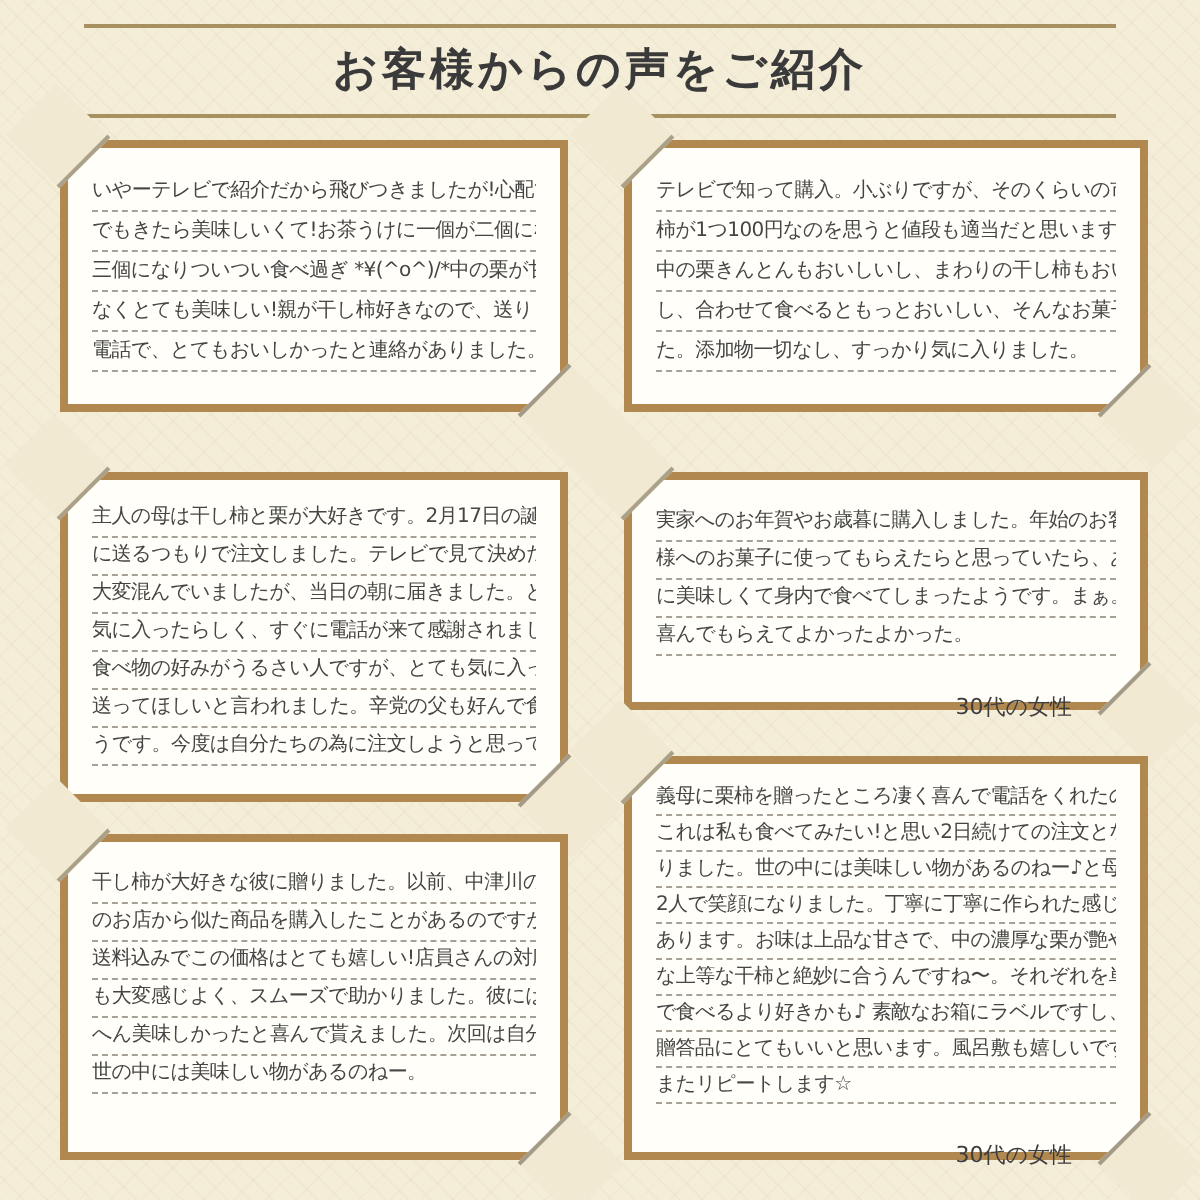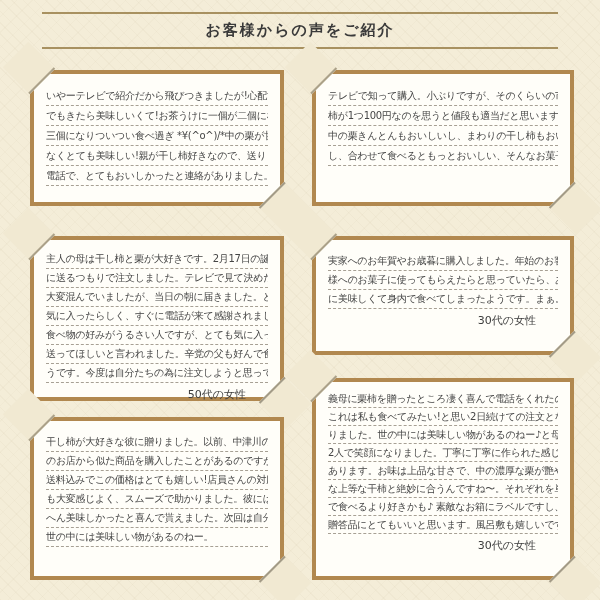--- a/index.html
+++ b/index.html
@@ -17,40 +17,40 @@
   }
   
   .header{
     position:absolute;left:42px;top:12px;width:516px;
     border-top:2px solid #a89160;
     border-bottom:2px solid #a89160;
     padding:6px 0 7px;
     text-align:center;
   }
   .header-title{
-    font-size:15px;font-weight:bold;color:#3a3a3a;letter-spacing:2px;
+    font-size:22px;font-weight:bold;color:#3a3a3a;letter-spacing:2px;
   }
   
   .card{
     position:absolute;box-sizing:border-box;
     background:#fffef9;
     border:4px solid #b1884f;
     padding:12px 12px 0 12px;
   }
   .note-line{
     box-sizing:border-box;
     font-size:10px;letter-spacing:-0.3px;color:#454545;
     border-bottom:1px dashed #a7a094;
     white-space:nowrap;overflow:hidden;
   }
   .lh20 .note-line{height:20px;line-height:19px;}
   .lh19 .note-line{height:19px;line-height:18px;}
   .lh18 .note-line{height:18px;line-height:17px;}
   .author{
-    text-align:right;padding-right:22px;margin-top:3px;
+    text-align:right;padding-right:22px;margin-top:17px;
     font-size:11px;line-height:17px;color:#3d3d3d;
   }
   
   .card::before{
     content:"";position:absolute;width:36px;height:36px;
     top:-24px;left:-24px;
     background:#f1e9d2;
     border-right:2px solid #aba189;
     transform:rotate(45deg);
   }
@@ -88,42 +88,43 @@
       </div>
 
   </div>
 
   <div class="card lh20 pos2">
     <div class="lines">
         <div class="note-line">テレビで知って購入。小ぶりですが、そのくらいの市田</div>
         <div class="note-line">柿が1つ100円なのを思うと値段も適当だと思います。</div>
         <div class="note-line">中の栗きんとんもおいしいし、まわりの干し柿もおいしい</div>
         <div class="note-line">し、合わせて食べるともっとおいしい、そんなお菓子でし</div>
+        <div class="note-line">た。添加物一切なし、すっかり気に入りました。</div>
       </div>
 
   </div>
 
   <div class="card lh19 pos3">
     <div class="lines">
         <div class="note-line">主人の母は干し柿と栗が大好きです。2月17日の誕生日</div>
         <div class="note-line">に送るつもりで注文しました。テレビで見て決めたので</div>
         <div class="note-line">大変混んでいましたが、当日の朝に届きました。とても</div>
         <div class="note-line">気に入ったらしく、すぐに電話が来て感謝されました。</div>
         <div class="note-line">食べ物の好みがうるさい人ですが、とても気に入ってまた</div>
         <div class="note-line">送ってほしいと言われました。辛党の父も好んで食べたそ</div>
         <div class="note-line">うです。今度は自分たちの為に注文しようと思っています。</div>
       </div>
-    <div class="author">50代の女性</div>
   </div>
 
   <div class="card lh19 pos4">
     <div class="lines">
         <div class="note-line">実家へのお年賀やお歳暮に購入しました。年始のお客</div>
         <div class="note-line">様へのお菓子に使ってもらえたらと思っていたら、あまり</div>
         <div class="note-line">に美味しくて身内で食べてしまったようです。まぁ。</div>
+        <div class="note-line">喜んでもらえてよかったよかった。</div>
       </div>
     <div class="author">30代の女性</div>
   </div>
 
   <div class="card lh19 pos5">
     <div class="lines">
         <div class="note-line">干し柿が大好きな彼に贈りました。以前、中津川の別</div>
         <div class="note-line">のお店から似た商品を購入したことがあるのですが、</div>
         <div class="note-line">送料込みでこの価格はとても嬉しい!店員さんの対応</div>
         <div class="note-line">も大変感じよく、スムーズで助かりました。彼にはたい</div>
@@ -135,17 +136,18 @@
   <div class="card lh18 pos6">
     <div class="lines">
         <div class="note-line">義母に栗柿を贈ったところ凄く喜んで電話をくれたので、</div>
         <div class="note-line">これは私も食べてみたい!と思い2日続けての注文とな</div>
         <div class="note-line">りました。世の中には美味しい物があるのねー♪と母と</div>
         <div class="note-line">2人で笑顔になりました。丁寧に丁寧に作られた感じが</div>
         <div class="note-line">あります。お味は上品な甘さで、中の濃厚な栗が艶やか</div>
         <div class="note-line">な上等な干柿と絶妙に合うんですね〜。それぞれを単体</div>
         <div class="note-line">で食べるより好きかも♪ 素敵なお箱にラベルですし、</div>
         <div class="note-line">贈答品にとてもいいと思います。風呂敷も嬉しいです。</div>
+        <div class="note-line">またリピートします☆</div>
       </div>
     <div class="author">30代の女性</div>
   </div>
 
 </div>
 
 </body></html>

